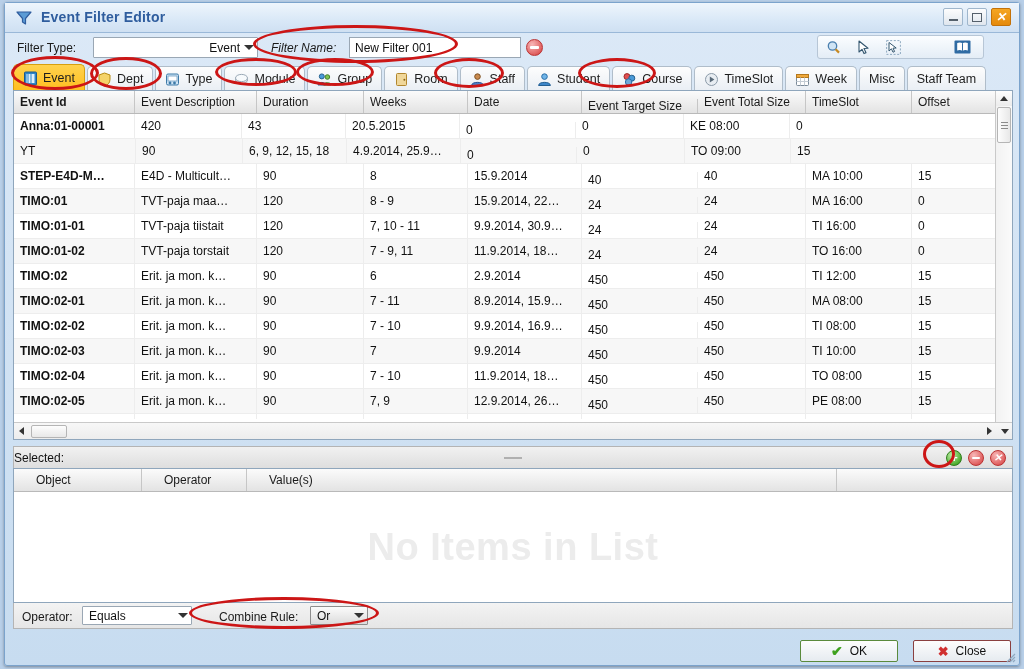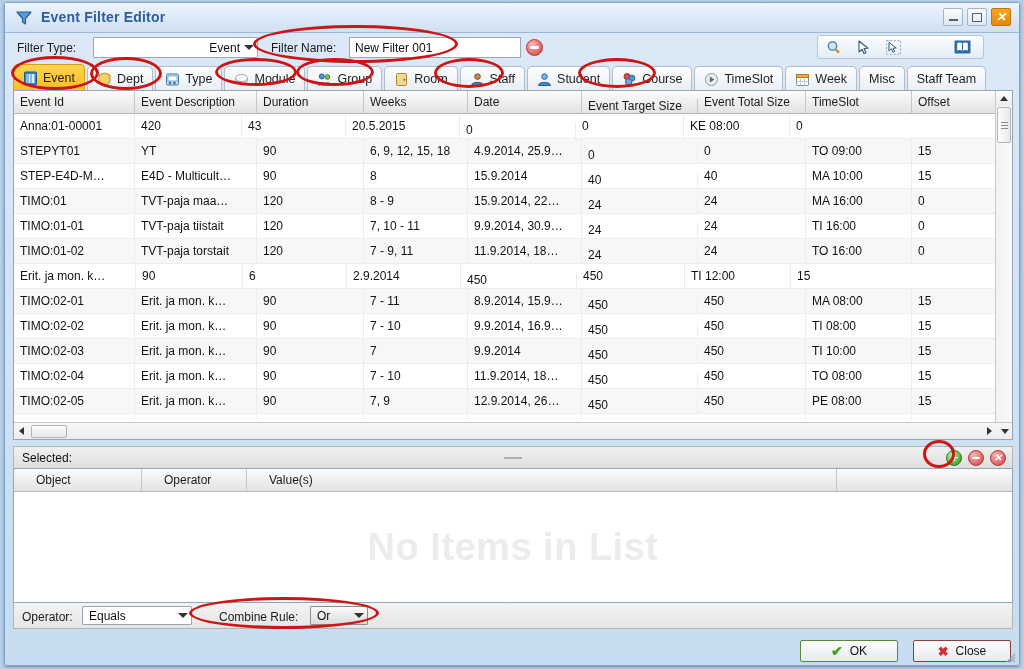--- a/index.html
+++ b/index.html
@@ -55,21 +55,21 @@
   }
   .combo .cval{padding-left:6px;font-size:12px;color:#111;flex:1;white-space:nowrap;overflow:hidden;}
   .combo .arrowbox{
     width:17px;height:100%;display:flex;align-items:center;justify-content:center;
   }
   .tri-down{
     width:0;height:0;border-left:5px solid transparent;border-right:5px solid transparent;
     border-top:5px solid #333;
   }
   #filter-type-combo{left:80px;top:2px;width:165px;height:21px;}
-  .fn-label{position:absolute;left:258px;top:6px;}
+  .fn-label{position:absolute;left:258px;top:6px;font-style:italic;}
   .fn-input{
     position:absolute;left:336px;top:2px;width:172px;height:21px;
     background:#fff;border:1px solid #9aa7b4;box-sizing:border-box;
     display:flex;align-items:center;padding-left:5px;font-size:12px;color:#111;
   }
   .minus-btn{
     position:absolute;left:513px;top:4px;width:17px;height:17px;border-radius:50%;
     background:radial-gradient(circle at 35% 30%,#f7b7b7,#e06060 70%,#c23b3b);
     border:1px solid #b33;box-sizing:border-box;
     display:flex;align-items:center;justify-content:center;
@@ -122,21 +122,21 @@
   }
   .tbody{height:305px;overflow:hidden;}
   .trow{display:flex;height:24px;border-bottom:1px solid #ededed;}
   .trow.alt{background:#f7f7f7;}
   .td{
     font-size:12px;color:#111;display:flex;align-items:center;
     padding-left:6px;border-right:1px solid #ededed;box-sizing:border-box;
     overflow:hidden;white-space:nowrap;
   }
   
-  .c0{width:121px;} .c1{width:122px;} .c2{width:107px;} .c3{width:104px;}
+  .c0{width:121px;font-weight:bold;} .c1{width:122px;} .c2{width:107px;} .c3{width:104px;}
   .c4{width:114px;} .c5{width:116px;margin-top:8px;} .c6{width:108px;} .c7{width:106px;}
   .c8{width:84px;border-right:none;}
 
   .vscroll{
     position:absolute;right:0;top:0;width:17px;height:100%;
     background:linear-gradient(90deg,#f2f2f2,#fafafa);
     border-left:1px solid #c9c9c9;box-sizing:border-box;
   }
   .vs-up,.vs-dn{height:15px;display:flex;align-items:center;justify-content:center;background:linear-gradient(#fdfdfd,#ececec);}
   .vs-thumb{
@@ -160,21 +160,21 @@
   .tri-right{width:0;height:0;border-top:4px solid transparent;border-bottom:4px solid transparent;border-left:5px solid #333;}
   .hs-thumb{width:36px;height:13px;margin-left:2px;background:linear-gradient(#fdfdfd,#e8e8e8);border:1px solid #b5b5b5;box-sizing:border-box;border-radius:2px;}
 
   
   .selbar{
     position:absolute;left:8px;top:443px;width:1000px;height:22px;
     background:linear-gradient(#f1f1f1,#dedede);
     border:1px solid #b4b4b4;border-bottom:none;box-sizing:border-box;
     display:flex;align-items:center;
   }
-  .selbar .slabel{font-size:12px;color:#111;padding-left:8px;}
+  .selbar .slabel{font-size:12px;color:#111;padding-left:0;}
   .grip{position:absolute;left:50%;transform:translateX(-50%);width:18px;height:2px;background:#b0b0b0;}
   .sel-actions{position:absolute;right:6px;top:3px;display:flex;gap:6px;align-items:center;}
   .circ{width:16px;height:16px;border-radius:50%;display:flex;align-items:center;justify-content:center;box-sizing:border-box;}
   .circ.green{background:radial-gradient(circle at 35% 30%,#bff0a8,#4fae33 70%,#2f7c1c);border:1px solid #2f7c1c;}
   .circ.red{background:radial-gradient(circle at 35% 30%,#f7b7b7,#e06060 70%,#c23b3b);border:1px solid #b33;}
   .circ .pl{color:#fff;font-size:12px;font-weight:bold;line-height:1;}
   .circ .mn{display:block;width:8px;height:2.5px;background:#fff;border-radius:1px;}
   .circ .xx{color:#fff;font-size:10px;font-weight:bold;line-height:1;}
 
   .selpanel{
@@ -402,21 +402,20 @@
           <div class="td c0">Anna:01-00001</div>
           <div class="td c2">420</div>
           <div class="td c3">43</div>
           <div class="td c4">20.5.2015</div>
           <div class="td c5">0</div>
           <div class="td c6">0</div>
           <div class="td c7">KE 08:00</div>
           <div class="td c8">0</div>
         </div>
         <div class="trow alt">
-          <div class="td c0">STEPYT01</div>
           <div class="td c1">YT</div>
           <div class="td c2">90</div>
           <div class="td c3">6, 9, 12, 15, 18</div>
           <div class="td c4">4.9.2014, 25.9…</div>
           <div class="td c5">0</div>
           <div class="td c6">0</div>
           <div class="td c7">TO 09:00</div>
           <div class="td c8">15</div>
         </div>
         <div class="trow">
@@ -457,20 +456,21 @@
           <div class="td c1">TVT-paja torstait</div>
           <div class="td c2">120</div>
           <div class="td c3">7 - 9, 11</div>
           <div class="td c4">11.9.2014, 18…</div>
           <div class="td c5">24</div>
           <div class="td c6">24</div>
           <div class="td c7">TO 16:00</div>
           <div class="td c8">0</div>
         </div>
         <div class="trow">
+          <div class="td c0">TIMO:02</div>
           <div class="td c1">Erit. ja mon. k…</div>
           <div class="td c2">90</div>
           <div class="td c3">6</div>
           <div class="td c4">2.9.2014</div>
           <div class="td c5">450</div>
           <div class="td c6">450</div>
           <div class="td c7">TI 12:00</div>
           <div class="td c8">15</div>
         </div>
         <div class="trow alt">

